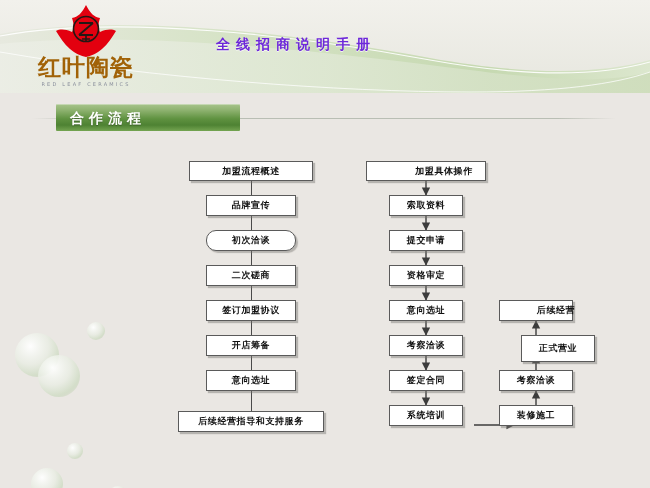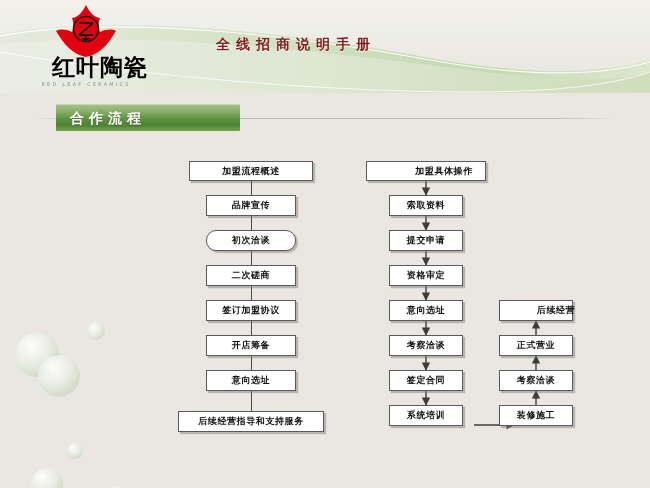--- a/index.html
+++ b/index.html
@@ -6,30 +6,30 @@
   body{
     width:650px;height:488px;overflow:hidden;position:relative;
     background:#eae7e3;
     font-family:"DejaVu Sans","Liberation Sans",sans-serif;
   }
   
   #header{position:absolute;left:0;top:0;width:650px;height:96px;overflow:hidden;}
   #header-wave{position:absolute;left:0;top:0;width:650px;height:96px;}
   #title{
     position:absolute;left:216px;top:36px;
-    font-size:14px;letter-spacing:6px;color:#7f1d1d;font-weight:bold;
+    font-size:14px;letter-spacing:6px;color:#6d28d9;font-weight:bold;
     text-shadow:0 1px 0 rgba(255,255,255,.7);
     white-space:nowrap;
   }
   
   #logo{position:absolute;left:22px;top:4px;width:128px;height:92px;}
   #logo-leaf{position:absolute;left:30px;top:0;width:68px;height:56px;}
   #logo-cn{
-    position:absolute;left:2px;top:50px;width:124px;text-align:right;
-    font-size:23px;font-weight:bold;color:#000000;letter-spacing:1px;
+    position:absolute;left:2px;top:50px;width:124px;text-align:center;
+    font-size:23px;font-weight:bold;color:#a16207;letter-spacing:1px;
     line-height:26px;
   }
   #logo-en{
     position:absolute;left:2px;top:77px;width:124px;text-align:center;
     font-size:5px;letter-spacing:2.2px;color:#8a8f9c;
   }
   
   #section-rule{
     position:absolute;left:32px;top:118px;width:584px;height:1px;
     background:linear-gradient(to right,rgba(150,160,150,0),#b9beb4 10%,#b9beb4 90%,rgba(150,160,150,0));
@@ -177,16 +177,16 @@
   <div class="fbox" style="left:334px;top:11px;width:120px;height:20px;padding-left:36px;">加盟具体操作</div>
   <div class="fbox" style="left:357px;top:45px;width:74px;height:21px;">索取资料</div>
   <div class="fbox" style="left:357px;top:80px;width:74px;height:21px;">提交申请</div>
   <div class="fbox" style="left:357px;top:115px;width:74px;height:21px;">资格审定</div>
   <div class="fbox" style="left:357px;top:150px;width:74px;height:21px;">意向选址</div>
   <div class="fbox" style="left:357px;top:185px;width:74px;height:21px;">考察洽谈</div>
   <div class="fbox" style="left:357px;top:220px;width:74px;height:21px;">签定合同</div>
   <div class="fbox" style="left:357px;top:255px;width:74px;height:21px;">系统培训</div>
 
   <div class="fbox" style="left:467px;top:150px;width:74px;height:21px;padding-left:40px;">后续经营</div>
-  <div class="fbox" style="left:467px;top:185px;width:74px;height:21px;">正式营业</div>
+  <div class="fbox" style="left:489px;top:185px;width:74px;height:27px;">正式营业</div>
   <div class="fbox" style="left:467px;top:220px;width:74px;height:21px;">考察洽谈</div>
   <div class="fbox" style="left:467px;top:255px;width:74px;height:21px;">装修施工</div>
 </div>
 
 </body></html>

